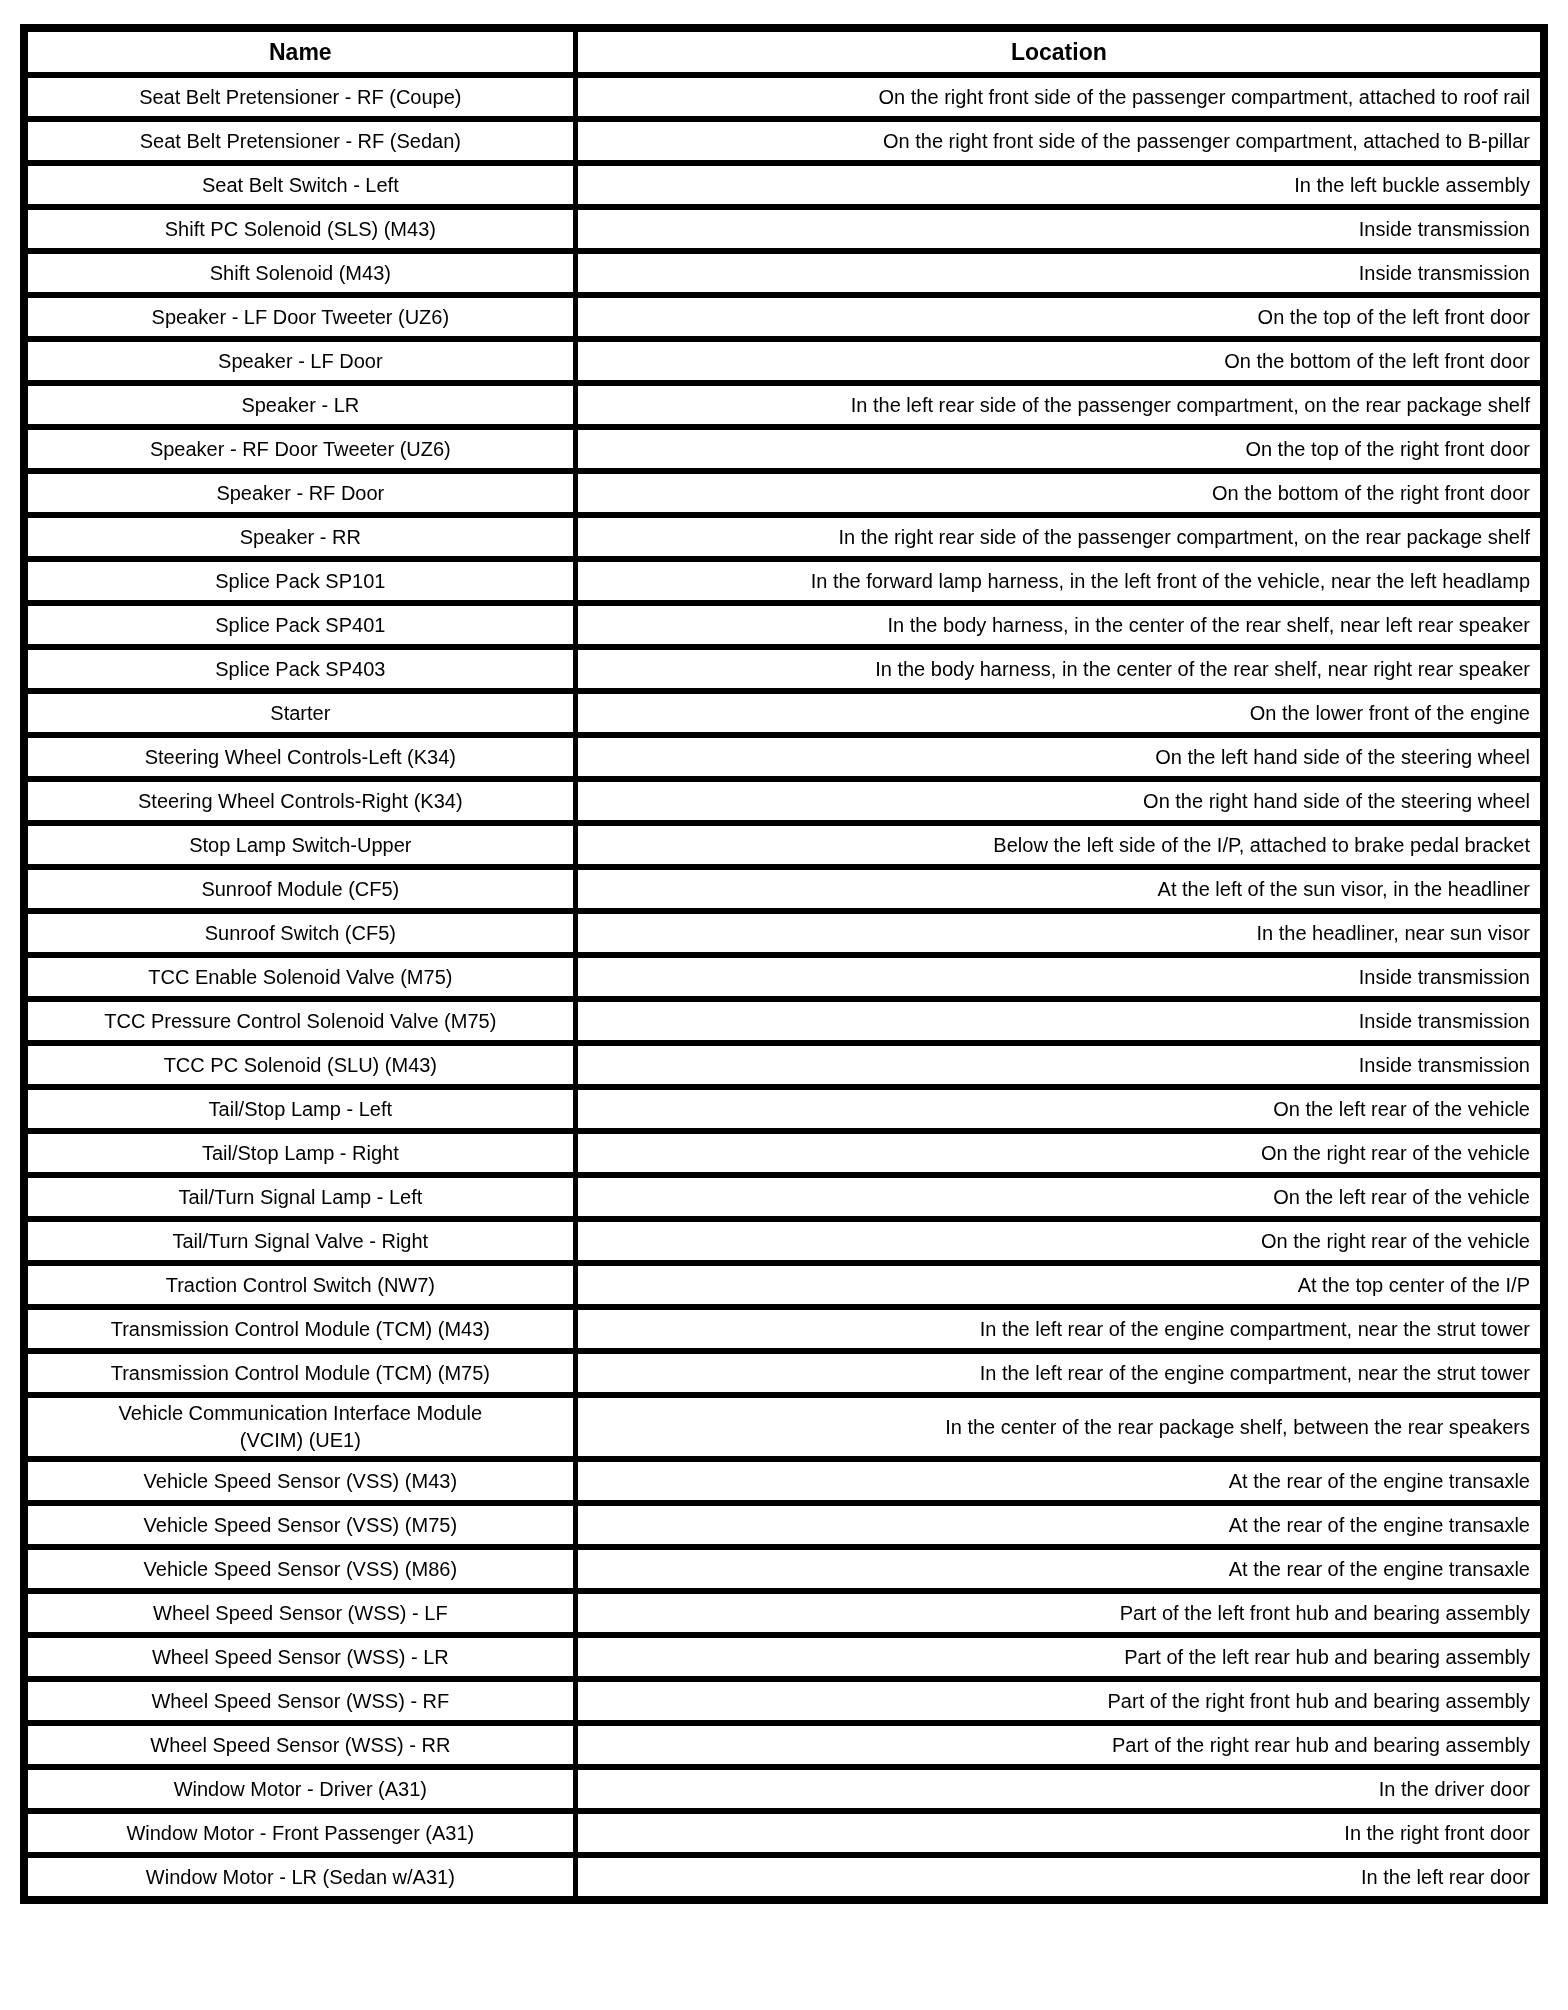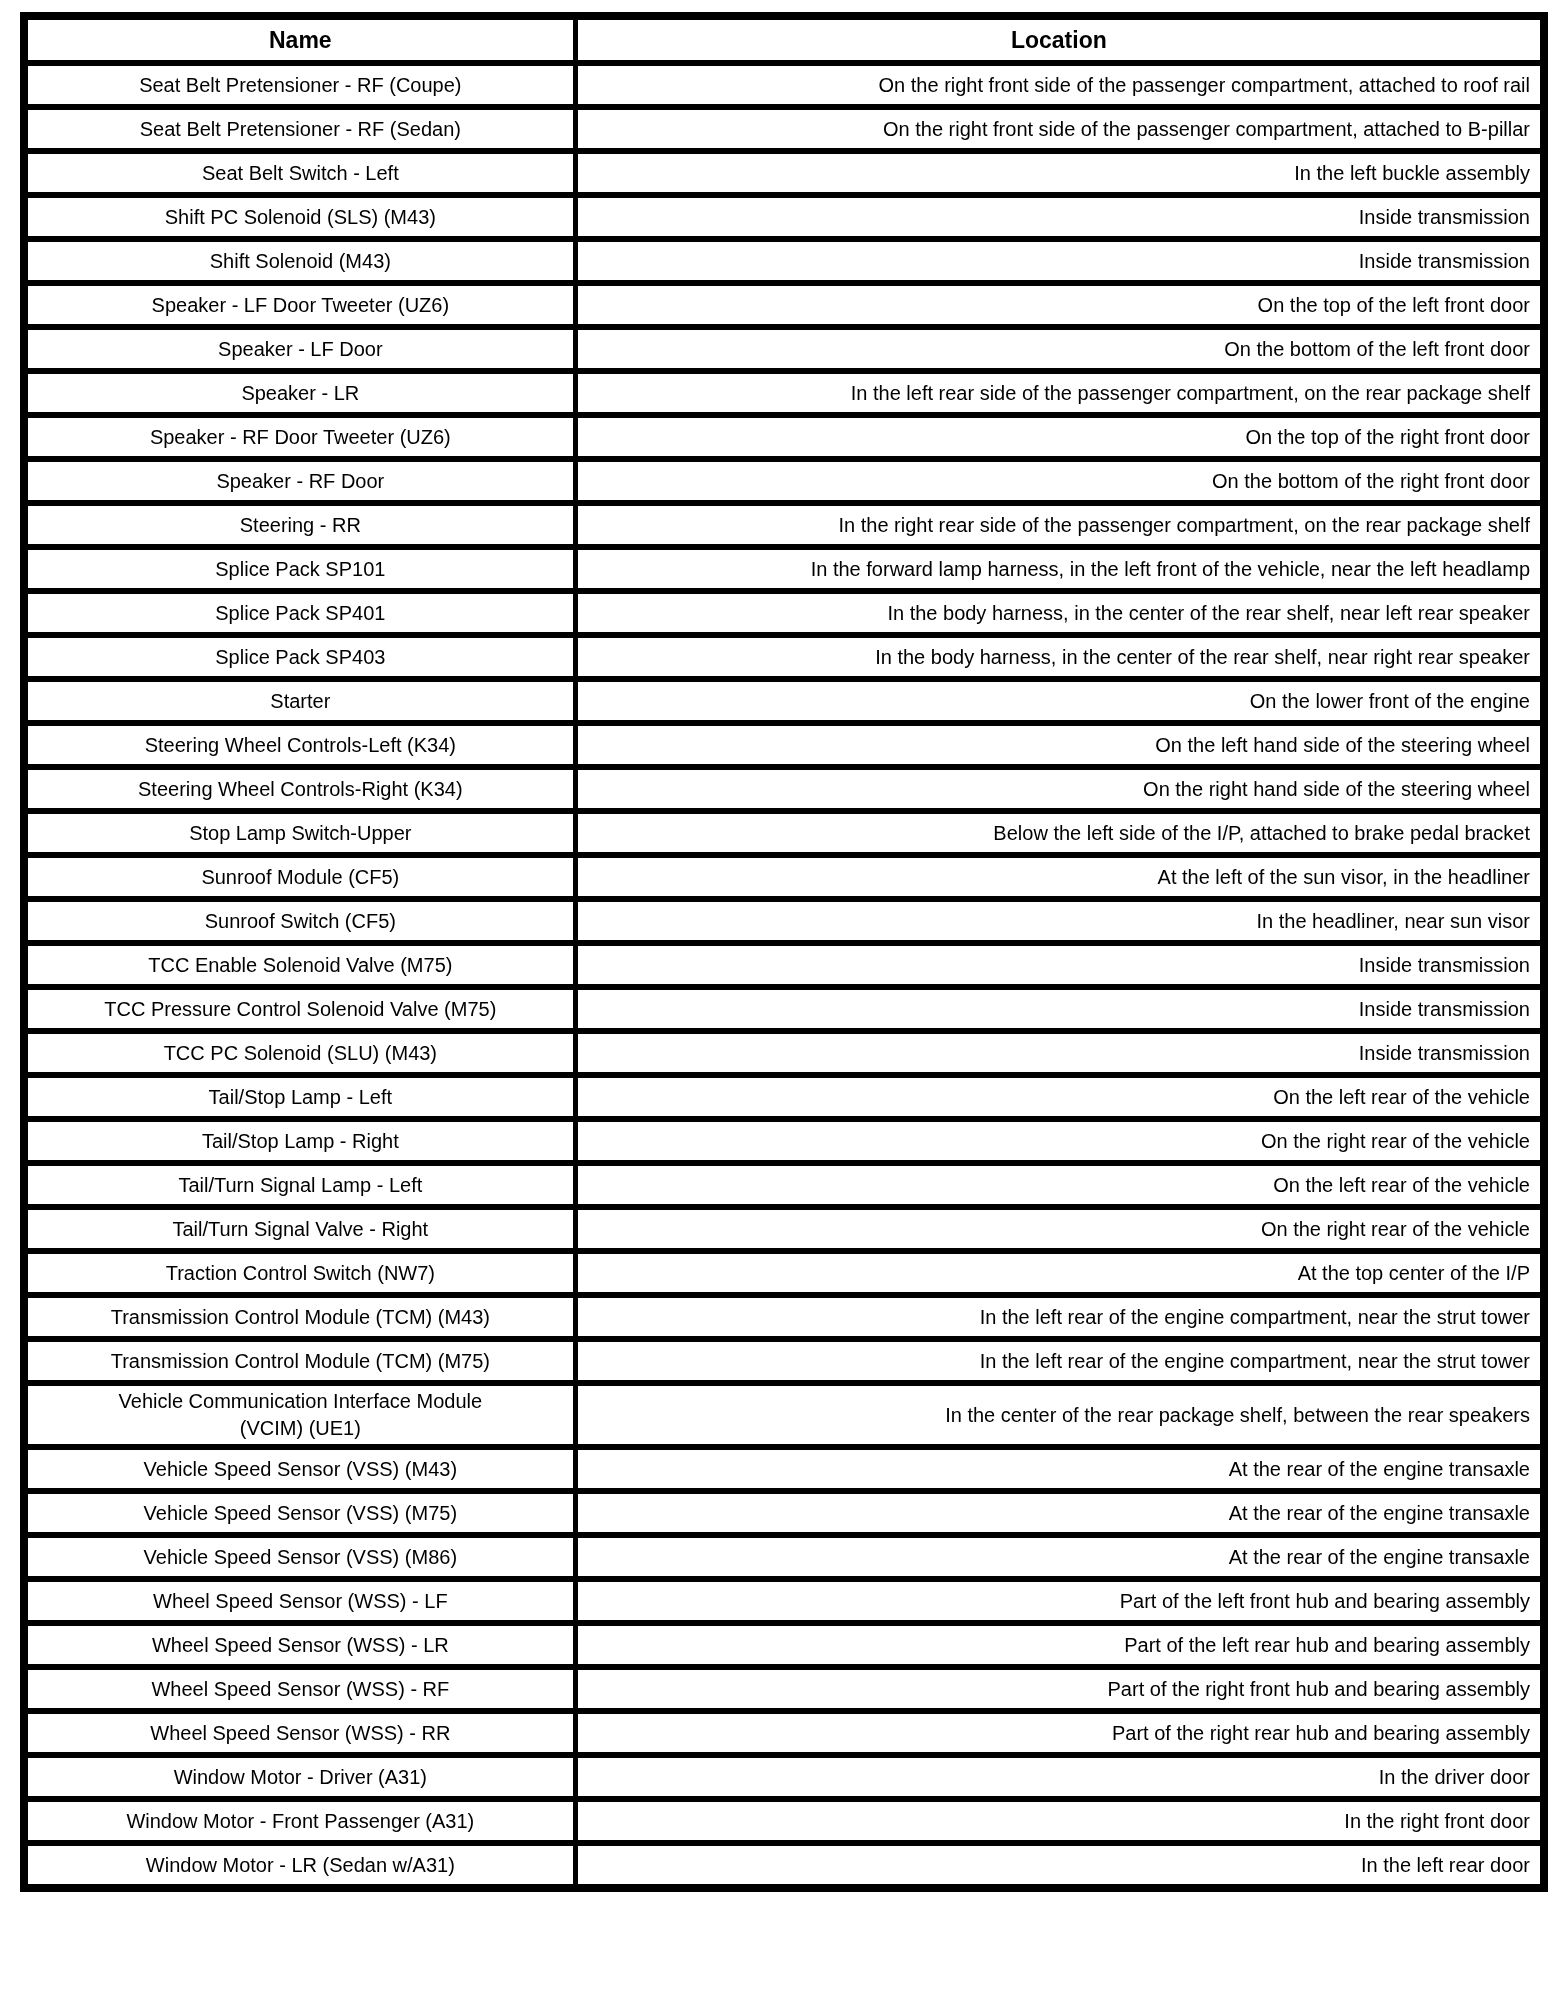--- a/index.html
+++ b/index.html
@@ -6,21 +6,21 @@
     margin: 0;
     padding: 0;
     background: #ffffff;
     font-family: "Liberation Sans", "DejaVu Sans", sans-serif;
     color: #000000;
   }
   .page {
     width: 1568px;
     height: 1974px;
     box-sizing: border-box;
-    padding: 12px 20px 24px 20px;
+    padding: 24px 20px 24px 20px;
     background: #ffffff;
   }
   table.loc-table {
     width: 100%;
     border-collapse: collapse;
     table-layout: fixed;
   }
   table.loc-table th,
   table.loc-table td {
     border-top: 6px solid #000;
@@ -109,21 +109,21 @@
         </tr>
         <tr>
           <td class="name-cell"><span>Speaker - RF Door Tweeter (UZ6)</span></td>
           <td class="loc-cell">On the top of the right front door</td>
         </tr>
         <tr>
           <td class="name-cell"><span>Speaker - RF Door</span></td>
           <td class="loc-cell">On the bottom of the right front door</td>
         </tr>
         <tr>
-          <td class="name-cell"><span>Steering - RR</span></td>
+          <td class="name-cell"><span>Speaker - RR</span></td>
           <td class="loc-cell">In the right rear side of the passenger compartment, on the rear package shelf</td>
         </tr>
         <tr>
           <td class="name-cell"><span>Splice Pack SP101</span></td>
           <td class="loc-cell">In the forward lamp harness, in the left front of the vehicle, near the left headlamp</td>
         </tr>
         <tr>
           <td class="name-cell"><span>Splice Pack SP401</span></td>
           <td class="loc-cell">In the body harness, in the center of the rear shelf, near left rear speaker</td>
         </tr>

